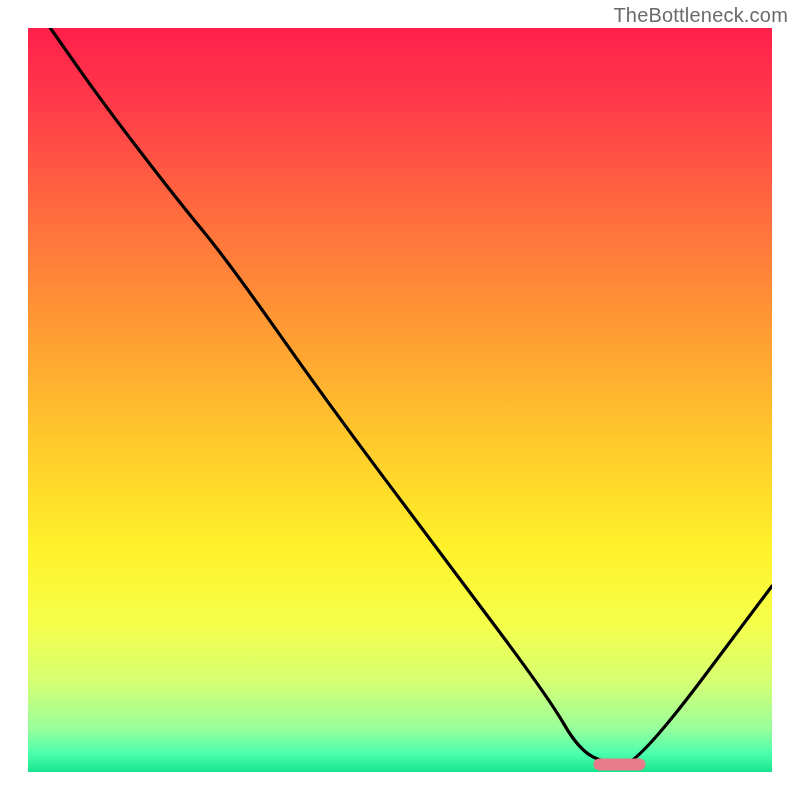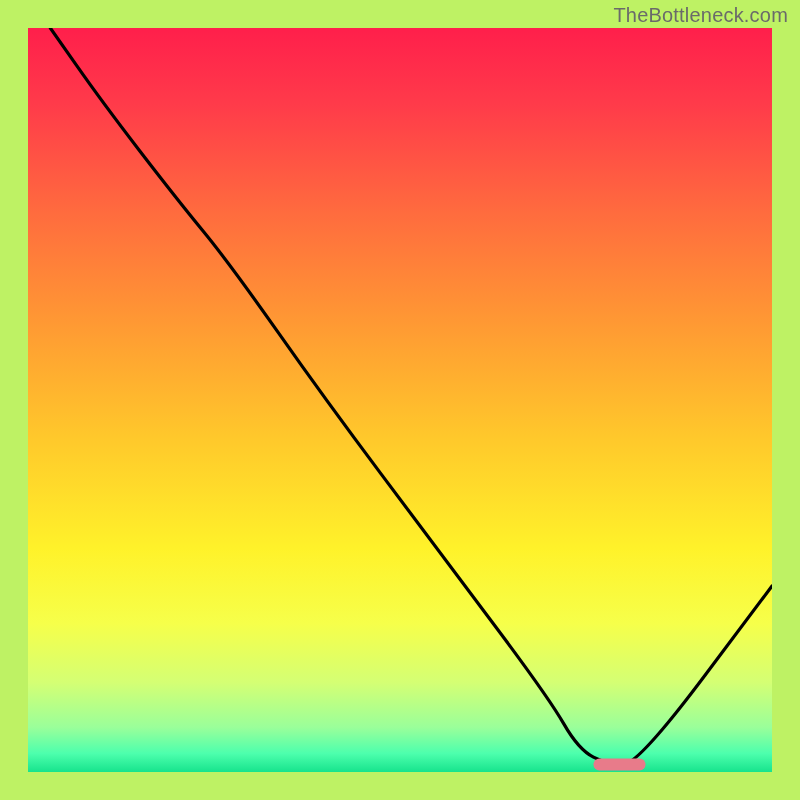--- a/index.html
+++ b/index.html
@@ -9,21 +9,21 @@
     height: 800px;
     background: #000;
     overflow: hidden;
   }
   .frame {
     position: absolute;
     left: 0;
     top: 0;
     width: 800px;
     height: 800px;
-    background: #bef264;
+    background: #ffffff;
   }
   .plot-area {
     position: absolute;
     left: 28px;
     top: 28px;
     width: 744px;
     height: 744px;
     overflow: hidden;
   }
   .gradient-bg {

